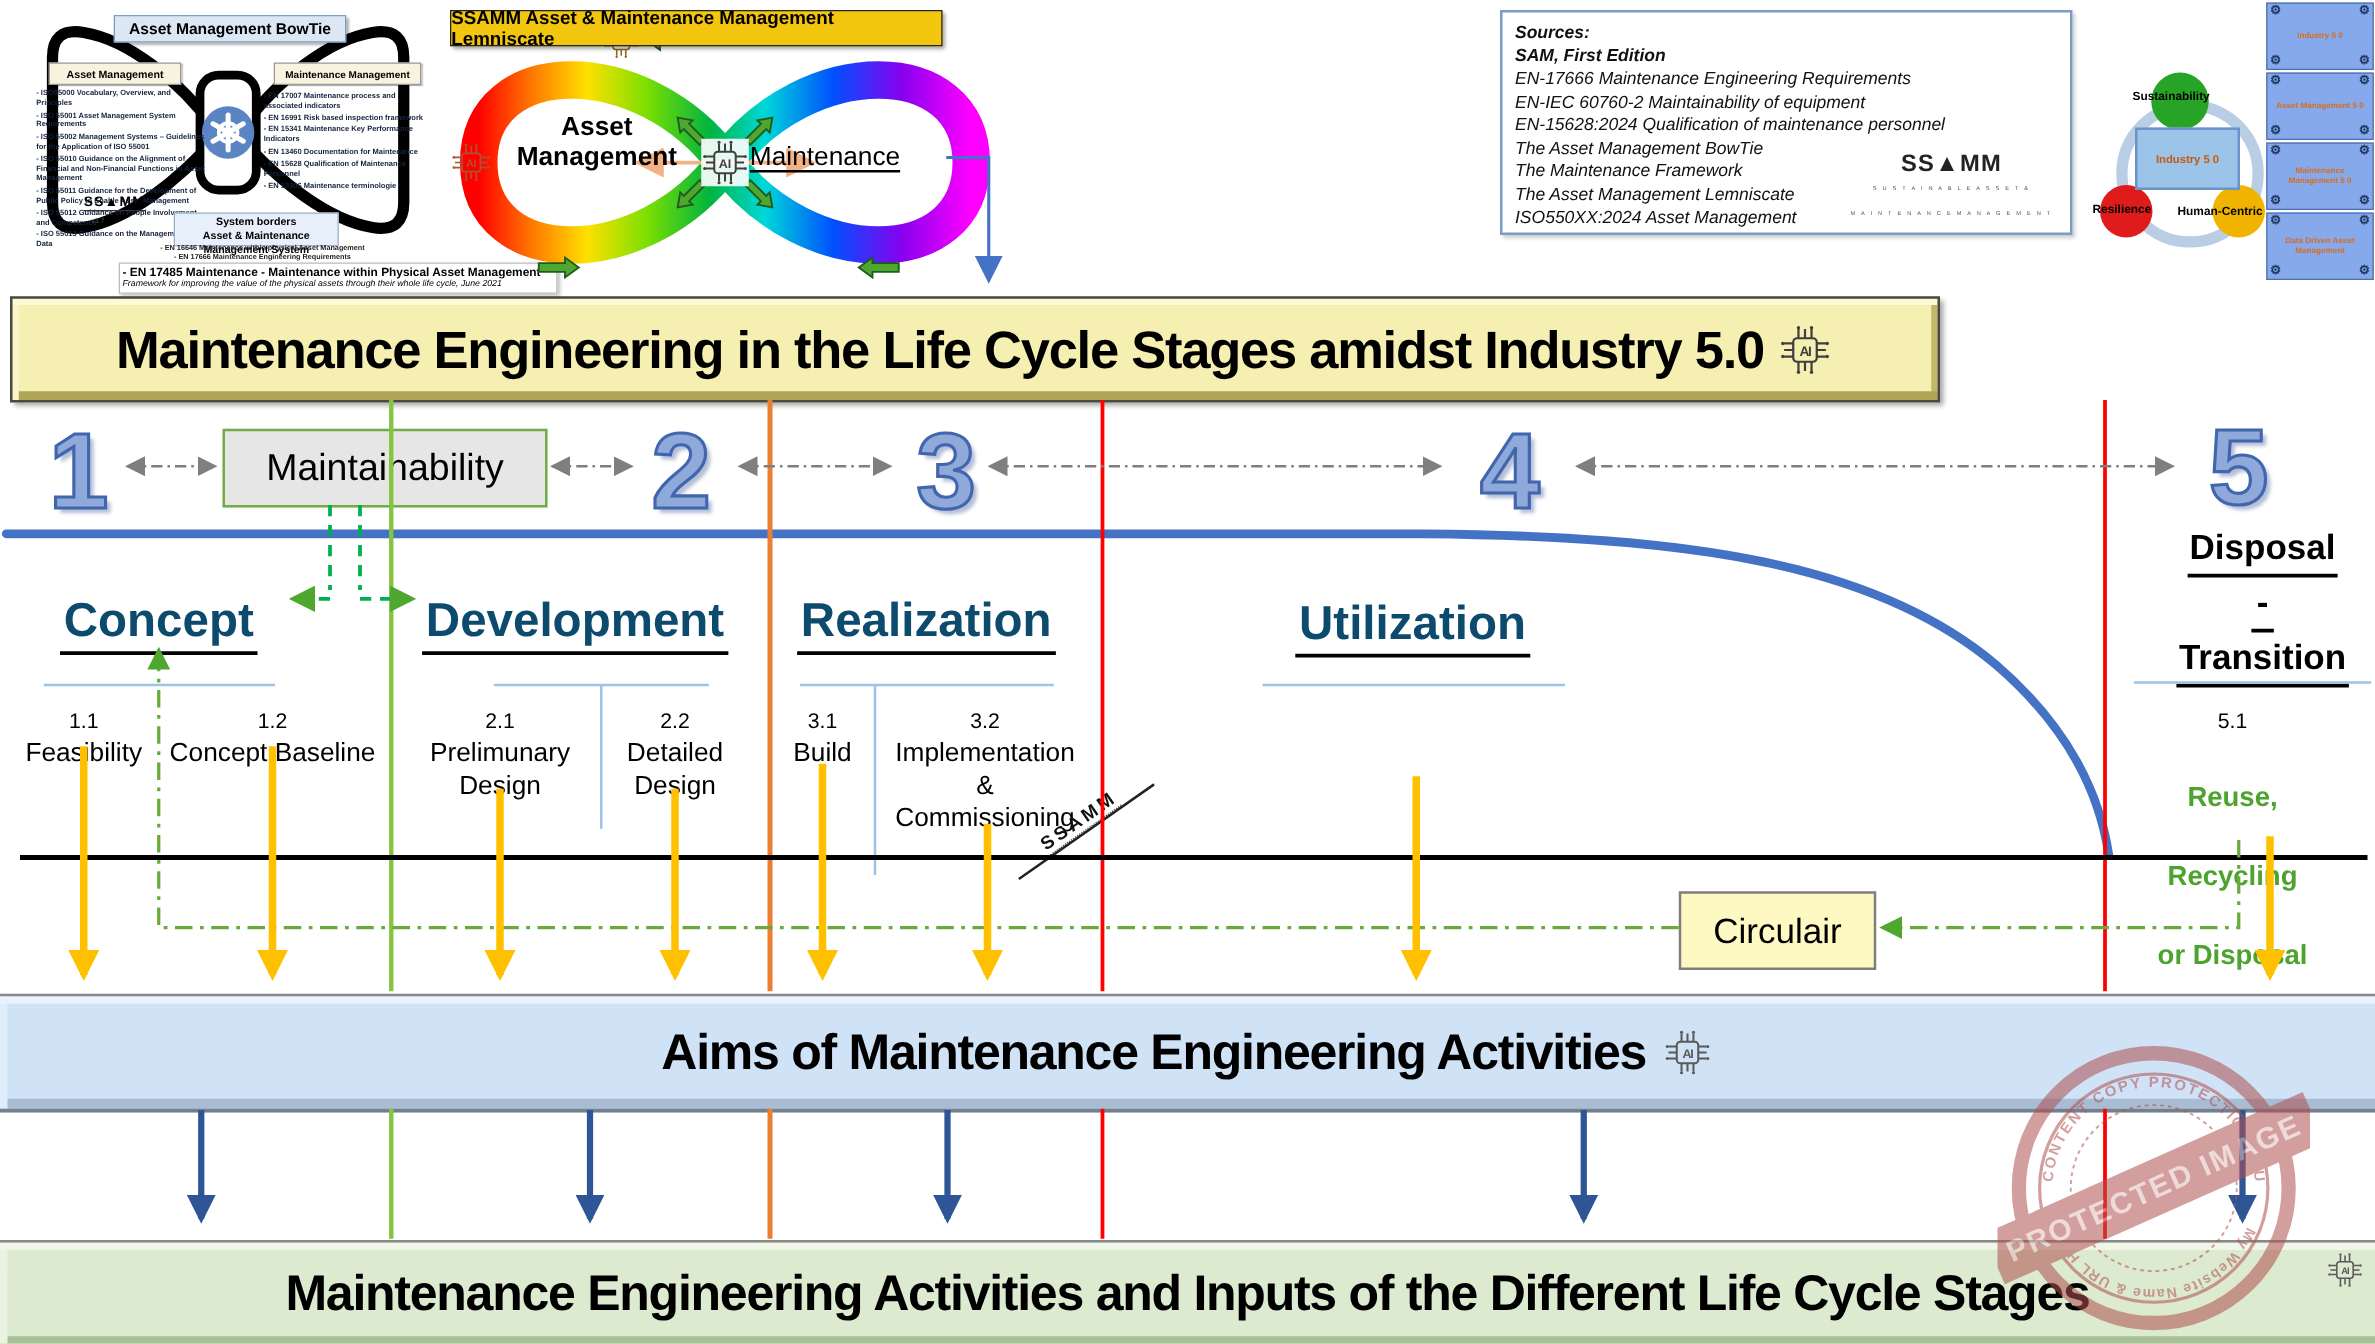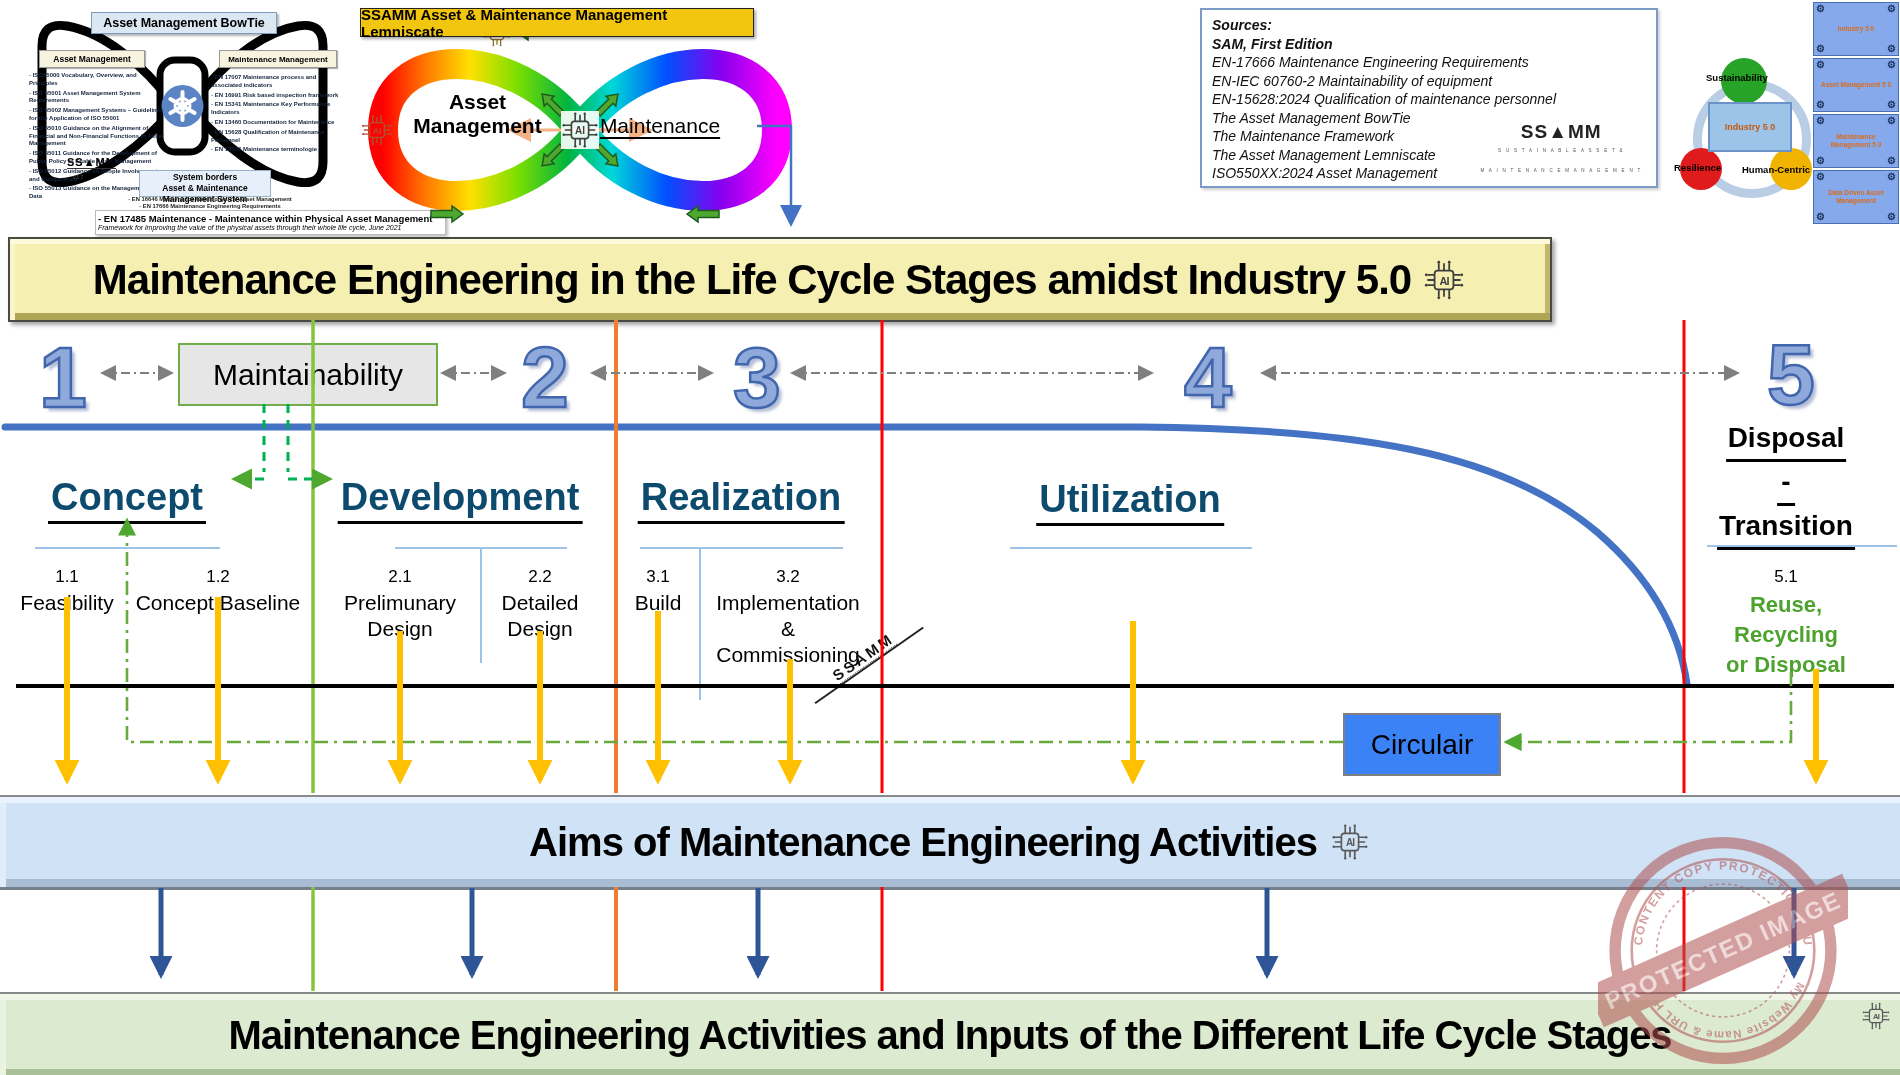--- a/index.html
+++ b/index.html
@@ -14,29 +14,29 @@
      box-shadow:inset 0 6px 0 #e9f3fd,inset 6px 0 0 #e0eefb,inset 0 -8px 0 #a8bdd4;font-size:40px;letter-spacing:-1px;}
   .banner.green{left:0;top:992px;width:1900px;height:83px;background:#dcead0;border-top:2px solid #888;
      box-shadow:inset 0 6px 0 #f0f7e9,inset 6px 0 0 #eaf3e1,inset 0 -8px 0 #a9bf97;font-size:40px;letter-spacing:-1px;}
   .chip{display:inline-block;vertical-align:middle;}
   
   .num{position:absolute;transform:translate(-50%,-50%);font-size:86px;font-weight:bold;color:#8ea9da;
        -webkit-text-stroke:2.5px #4166ad;text-shadow:4px 4px 3px rgba(40,70,140,.35);line-height:1;}
   
   .maintbox{position:absolute;left:178px;top:343px;width:256px;height:59px;background:#e7e6e6;border:2px solid #70ad47;
      display:flex;align-items:center;justify-content:center;font-size:30px;color:#000;}
-  .circbox{position:absolute;left:1343px;top:713px;width:154px;height:59px;background:#3b82f6;border:2px solid #7f7f7f;
+  .circbox{position:absolute;left:1343px;top:713px;width:154px;height:59px;background:#fef9c3;border:2px solid #7f7f7f;
      display:flex;align-items:center;justify-content:center;font-size:28px;color:#000;}
   
   .stageh{position:absolute;transform:translateX(-50%);font-size:38px;font-weight:bold;color:#0c4a6e;white-space:nowrap;}
   .stageh span{display:inline-block;border-bottom:3px solid #000;padding:0 3px 2px;}
   .item{position:absolute;transform:translateX(-50%);text-align:center;font-size:21px;color:#000;line-height:26px;white-space:nowrap;}
   .item .code{font-size:17px;margin-top:11px;}
-  .greenlbl{color:#4ca32d;font-weight:bold;font-size:22px;line-height:30px;}
-  .disph{position:absolute;transform:translateX(-50%);text-align:center;font-weight:bold;font-size:28px;color:#000;line-height:40px;white-space:nowrap;}
+  .greenlbl{color:#4ca32d;font-weight:bold;font-size:22px;line-height:30px;margin-top:33px;}
+  .disph{position:absolute;transform:translateX(-50%);text-align:center;font-weight:bold;font-size:28px;color:#000;line-height:40px;white-space:nowrap;margin-left:24px;}
   .disph span{display:inline-block;border-bottom:3px solid #000;padding:0 2px 1px;min-width:14px;}
   
   .bowtie{position:absolute;left:15px;top:4px;width:335px;height:231px;font-family:"Liberation Sans",sans-serif;}
   .bt-title{position:absolute;left:76px;top:8px;width:184px;height:20px;background:#dbe7f3;border:1px solid #7f9cbf;
      font-size:12.5px;font-weight:bold;display:flex;align-items:center;justify-content:center;box-shadow:2px 2px 2px rgba(0,0,0,.3);}
   .bt-side{position:absolute;background:#f7f3df;border:1px solid #999;font-weight:bold;display:flex;align-items:center;justify-content:center;box-shadow:1px 1px 1px rgba(0,0,0,.3);}
   .bt-list{position:absolute;font-size:6px;font-weight:bold;color:#15233d;line-height:1.3;}
   .bt-list div{margin-bottom:2px;}
   .bt-borders{position:absolute;left:124px;top:166px;width:130px;height:24px;background:#e7f0fa;border:1px solid #9ab0c8;
      font-size:8.5px;font-weight:bold;text-align:center;line-height:11px;padding-top:1px;}

